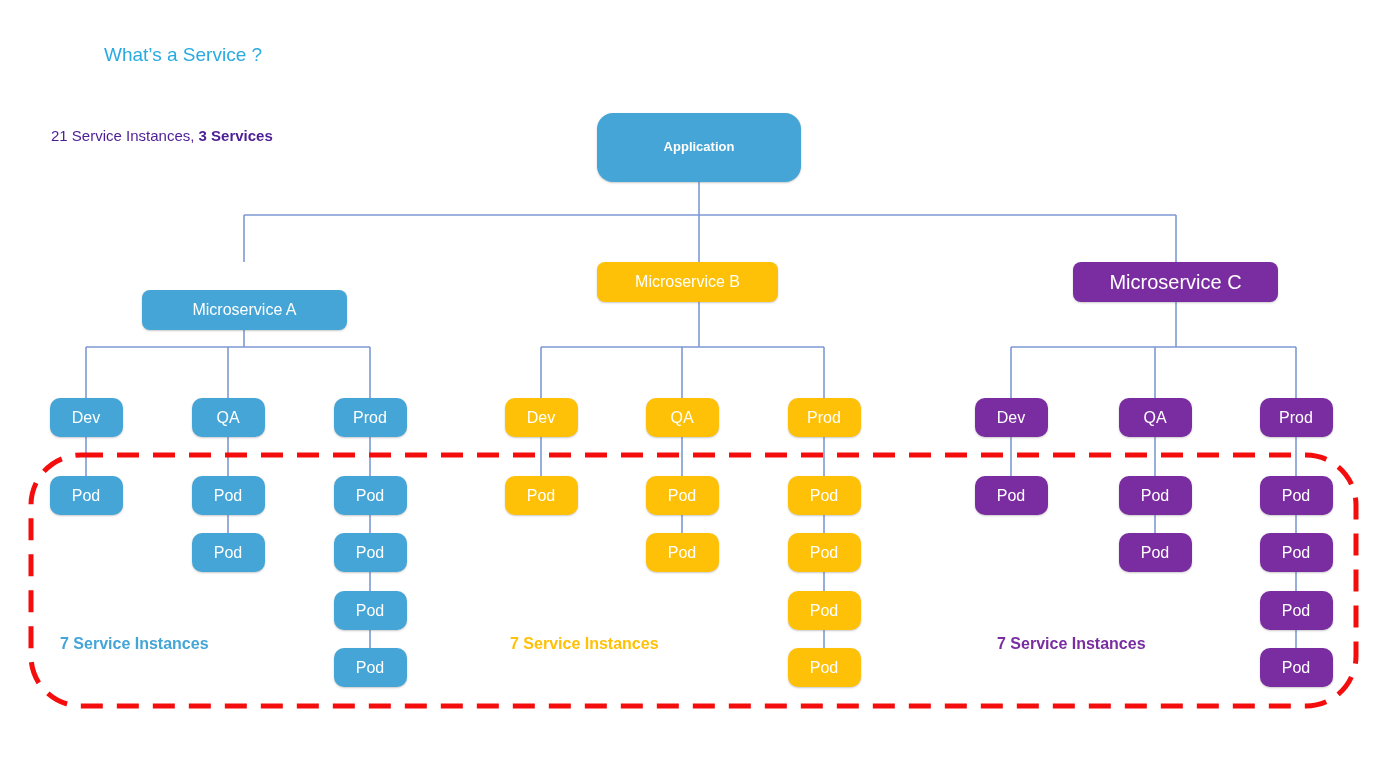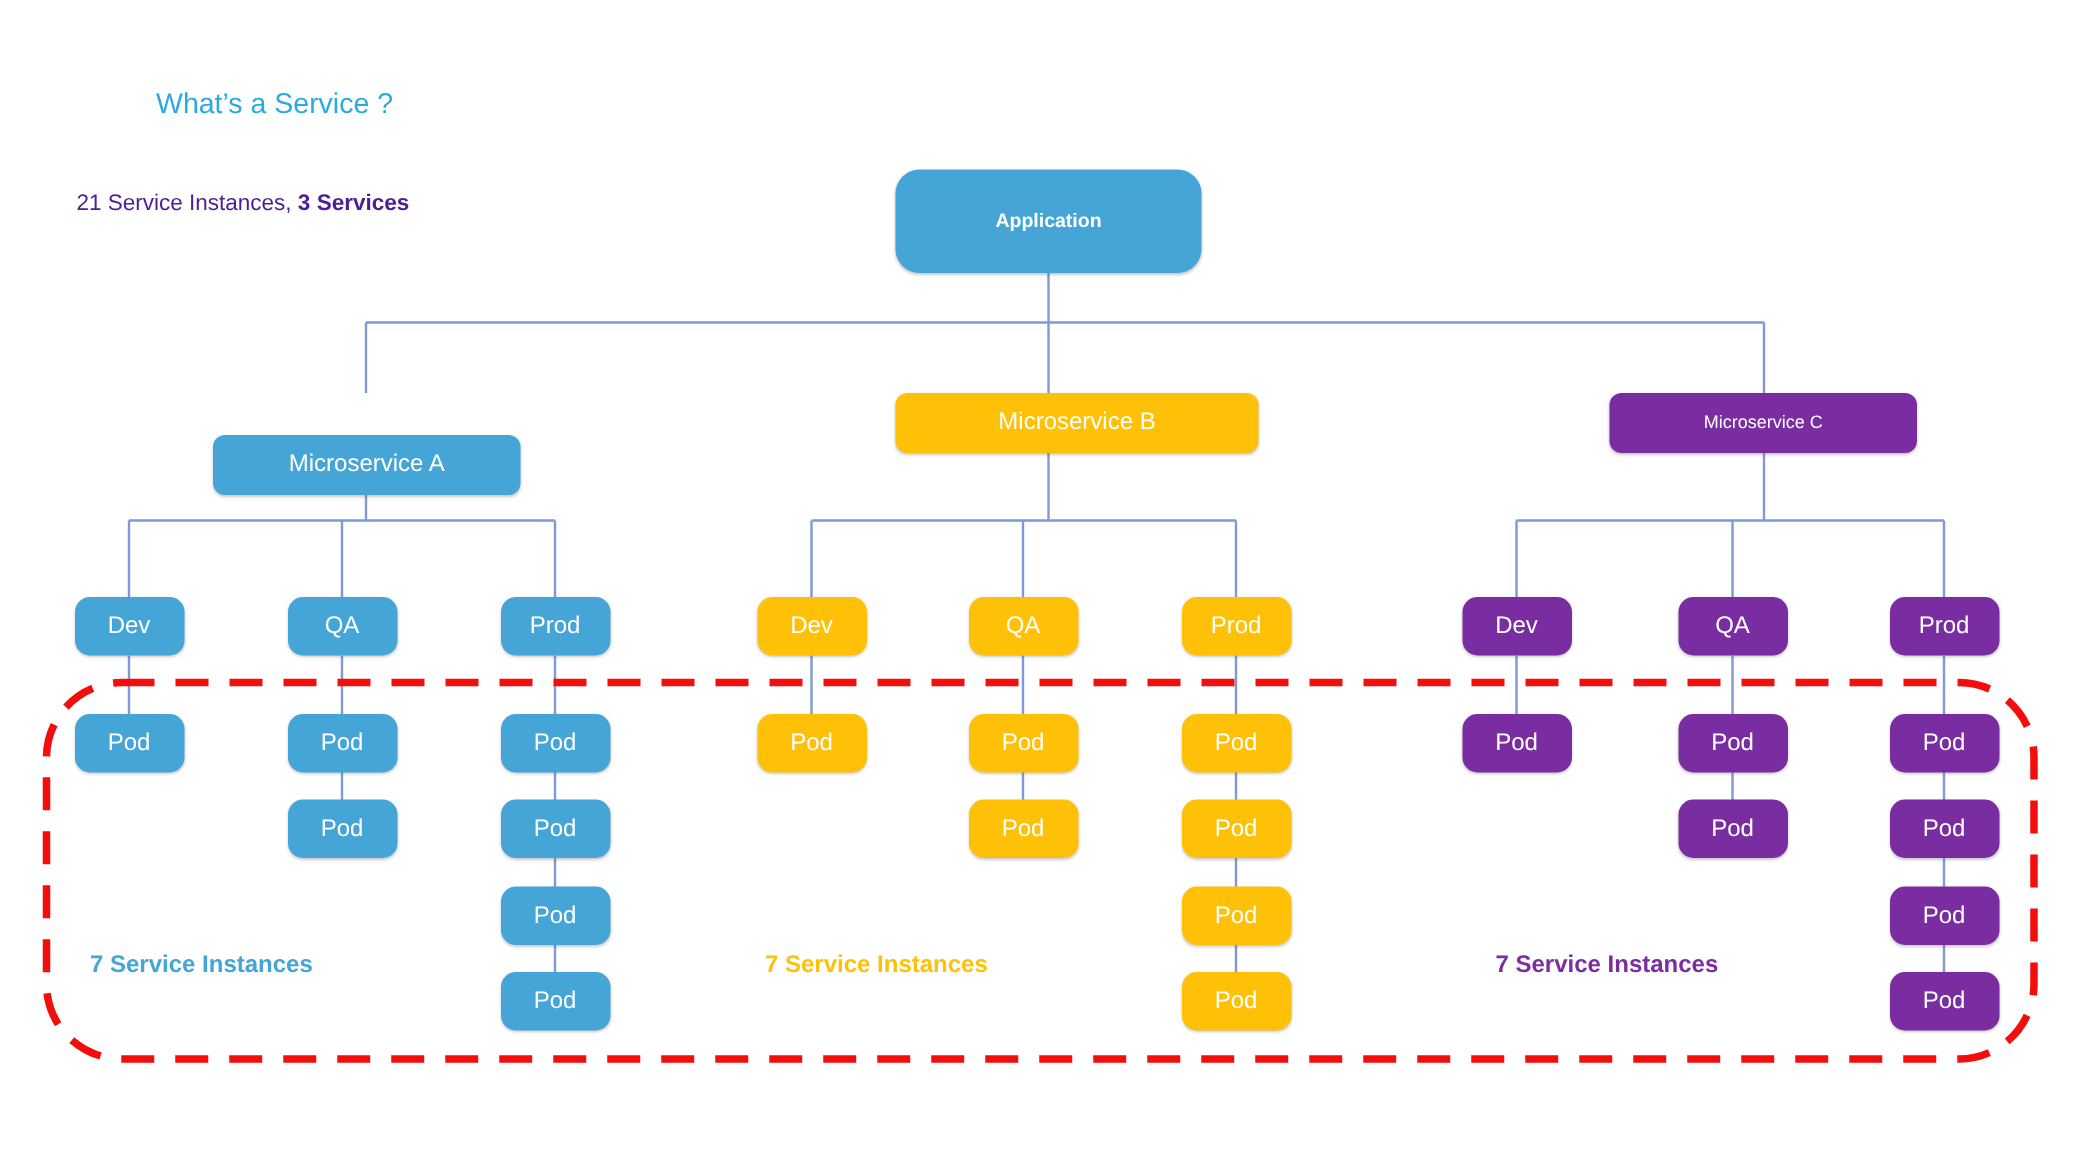--- a/index.html
+++ b/index.html
@@ -5,21 +5,21 @@
   html,body{margin:0;padding:0;background:#ffffff;}
   body{width:1386px;height:773px;font-family:"Liberation Sans",sans-serif;overflow:hidden;}
   #stage{position:relative;width:1386px;height:773px;background:#ffffff;}
   #connector-svg{position:absolute;left:0;top:0;width:1386px;height:773px;}
   .node{
     position:absolute;display:flex;align-items:center;justify-content:center;
     color:#ffffff;text-align:center;line-height:1.1;
     box-shadow:0 1px 2px rgba(100,100,100,.35);
     box-sizing:border-box;
   }
-  .page-title{position:absolute;left:104px;top:59px;font-size:19px;font-weight:400;white-space:nowrap;text-align:right;}
+  .page-title{position:absolute;left:104px;top:44px;font-size:19px;font-weight:400;white-space:nowrap;text-align:right;}
   .summary{position:absolute;left:51px;top:127px;font-size:15px;white-space:nowrap;}
   .summary .bold{font-weight:700;}
   .instances-label{position:absolute;top:635px;font-size:16px;white-space:nowrap;font-weight:bold;}
 </style>
 </head>
 <body>
 
 <div id="stage">
   <svg id="connector-svg">
       <path d="M699 182 V215 M244 215 H1176 M244 215 V262 M244 302 V347 M86 347 H370 M86 347 V398 M86 437 V480 M228 347 V398 M228 437 V537 M370 347 V398 M370 437 V652 M699 215 V262 M699 302 V347 M541 347 H824 M541 347 V398 M541 437 V480 M682 347 V398 M682 437 V537 M824 347 V398 M824 437 V652 M1176 215 V262 M1176 302 V347 M1011 347 H1296 M1011 347 V398 M1011 437 V480 M1155 347 V398 M1155 437 V537 M1296 347 V398 M1296 437 V652" fill="none" stroke="#7E99D4" stroke-width="1.6"></path>
@@ -34,33 +34,33 @@
     <div class="node" style="left: 49.5px; top: 476px; width: 73px; height: 39px; border-radius: 10px; background: rgb(69, 165, 214); font-size: 16px; font-weight: 400;">Pod</div>
     <div class="node" style="left: 191.5px; top: 398px; width: 73px; height: 39px; border-radius: 10px; background: rgb(69, 165, 214); font-size: 16px; font-weight: 400;">QA</div>
     <div class="node" style="left: 191.5px; top: 476px; width: 73px; height: 39px; border-radius: 10px; background: rgb(69, 165, 214); font-size: 16px; font-weight: 400;">Pod</div>
     <div class="node" style="left: 191.5px; top: 533px; width: 73px; height: 39px; border-radius: 10px; background: rgb(69, 165, 214); font-size: 16px; font-weight: 400;">Pod</div>
     <div class="node" style="left: 333.5px; top: 398px; width: 73px; height: 39px; border-radius: 10px; background: rgb(69, 165, 214); font-size: 16px; font-weight: 400;">Prod</div>
     <div class="node" style="left: 333.5px; top: 476px; width: 73px; height: 39px; border-radius: 10px; background: rgb(69, 165, 214); font-size: 16px; font-weight: 400;">Pod</div>
     <div class="node" style="left: 333.5px; top: 533px; width: 73px; height: 39px; border-radius: 10px; background: rgb(69, 165, 214); font-size: 16px; font-weight: 400;">Pod</div>
     <div class="node" style="left: 333.5px; top: 591px; width: 73px; height: 39px; border-radius: 10px; background: rgb(69, 165, 214); font-size: 16px; font-weight: 400;">Pod</div>
     <div class="node" style="left: 333.5px; top: 648px; width: 73px; height: 39px; border-radius: 10px; background: rgb(69, 165, 214); font-size: 16px; font-weight: 400;">Pod</div>
     <div class="instances-label" style="left: 60px; color: rgb(69, 165, 214);">7 Service Instances</div>
-    <div class="node" style="left: 597px; top: 262px; width: 242px; height: 40px; border-radius: 8px; background: rgb(255, 193, 7); font-size: 16px; font-weight: 400;">Microservice B</div>
+    <div class="node" style="left: 597px; top: 262px; width: 181px; height: 40px; border-radius: 8px; background: rgb(255, 193, 7); font-size: 16px; font-weight: 400;">Microservice B</div>
     <div class="node" style="left: 504.5px; top: 398px; width: 73px; height: 39px; border-radius: 10px; background: rgb(255, 193, 7); font-size: 16px; font-weight: 400;">Dev</div>
     <div class="node" style="left: 504.5px; top: 476px; width: 73px; height: 39px; border-radius: 10px; background: rgb(255, 193, 7); font-size: 16px; font-weight: 400;">Pod</div>
     <div class="node" style="left: 645.5px; top: 398px; width: 73px; height: 39px; border-radius: 10px; background: rgb(255, 193, 7); font-size: 16px; font-weight: 400;">QA</div>
     <div class="node" style="left: 645.5px; top: 476px; width: 73px; height: 39px; border-radius: 10px; background: rgb(255, 193, 7); font-size: 16px; font-weight: 400;">Pod</div>
     <div class="node" style="left: 645.5px; top: 533px; width: 73px; height: 39px; border-radius: 10px; background: rgb(255, 193, 7); font-size: 16px; font-weight: 400;">Pod</div>
     <div class="node" style="left: 787.5px; top: 398px; width: 73px; height: 39px; border-radius: 10px; background: rgb(255, 193, 7); font-size: 16px; font-weight: 400;">Prod</div>
     <div class="node" style="left: 787.5px; top: 476px; width: 73px; height: 39px; border-radius: 10px; background: rgb(255, 193, 7); font-size: 16px; font-weight: 400;">Pod</div>
     <div class="node" style="left: 787.5px; top: 533px; width: 73px; height: 39px; border-radius: 10px; background: rgb(255, 193, 7); font-size: 16px; font-weight: 400;">Pod</div>
     <div class="node" style="left: 787.5px; top: 591px; width: 73px; height: 39px; border-radius: 10px; background: rgb(255, 193, 7); font-size: 16px; font-weight: 400;">Pod</div>
     <div class="node" style="left: 787.5px; top: 648px; width: 73px; height: 39px; border-radius: 10px; background: rgb(255, 193, 7); font-size: 16px; font-weight: 400;">Pod</div>
     <div class="instances-label" style="left: 510px; color: rgb(255, 193, 7);">7 Service Instances</div>
-    <div class="node" style="left: 1073px; top: 262px; width: 205px; height: 40px; border-radius: 8px; background: rgb(122, 45, 160); font-size: 12px; font-weight: 400;">Microservice C</div>
+    <div class="node" style="left: 1073px; top: 262px; width: 205px; height: 40px; border-radius: 8px; background: rgb(122, 45, 160); font-size: 20px; font-weight: 400;">Microservice C</div>
     <div class="node" style="left: 974.5px; top: 398px; width: 73px; height: 39px; border-radius: 10px; background: rgb(122, 45, 160); font-size: 16px; font-weight: 400;">Dev</div>
     <div class="node" style="left: 974.5px; top: 476px; width: 73px; height: 39px; border-radius: 10px; background: rgb(122, 45, 160); font-size: 16px; font-weight: 400;">Pod</div>
     <div class="node" style="left: 1118.5px; top: 398px; width: 73px; height: 39px; border-radius: 10px; background: rgb(122, 45, 160); font-size: 16px; font-weight: 400;">QA</div>
     <div class="node" style="left: 1118.5px; top: 476px; width: 73px; height: 39px; border-radius: 10px; background: rgb(122, 45, 160); font-size: 16px; font-weight: 400;">Pod</div>
     <div class="node" style="left: 1118.5px; top: 533px; width: 73px; height: 39px; border-radius: 10px; background: rgb(122, 45, 160); font-size: 16px; font-weight: 400;">Pod</div>
     <div class="node" style="left: 1259.5px; top: 398px; width: 73px; height: 39px; border-radius: 10px; background: rgb(122, 45, 160); font-size: 16px; font-weight: 400;">Prod</div>
     <div class="node" style="left: 1259.5px; top: 476px; width: 73px; height: 39px; border-radius: 10px; background: rgb(122, 45, 160); font-size: 16px; font-weight: 400;">Pod</div>
     <div class="node" style="left: 1259.5px; top: 533px; width: 73px; height: 39px; border-radius: 10px; background: rgb(122, 45, 160); font-size: 16px; font-weight: 400;">Pod</div>
     <div class="node" style="left: 1259.5px; top: 591px; width: 73px; height: 39px; border-radius: 10px; background: rgb(122, 45, 160); font-size: 16px; font-weight: 400;">Pod</div>
     <div class="node" style="left: 1259.5px; top: 648px; width: 73px; height: 39px; border-radius: 10px; background: rgb(122, 45, 160); font-size: 16px; font-weight: 400;">Pod</div>

